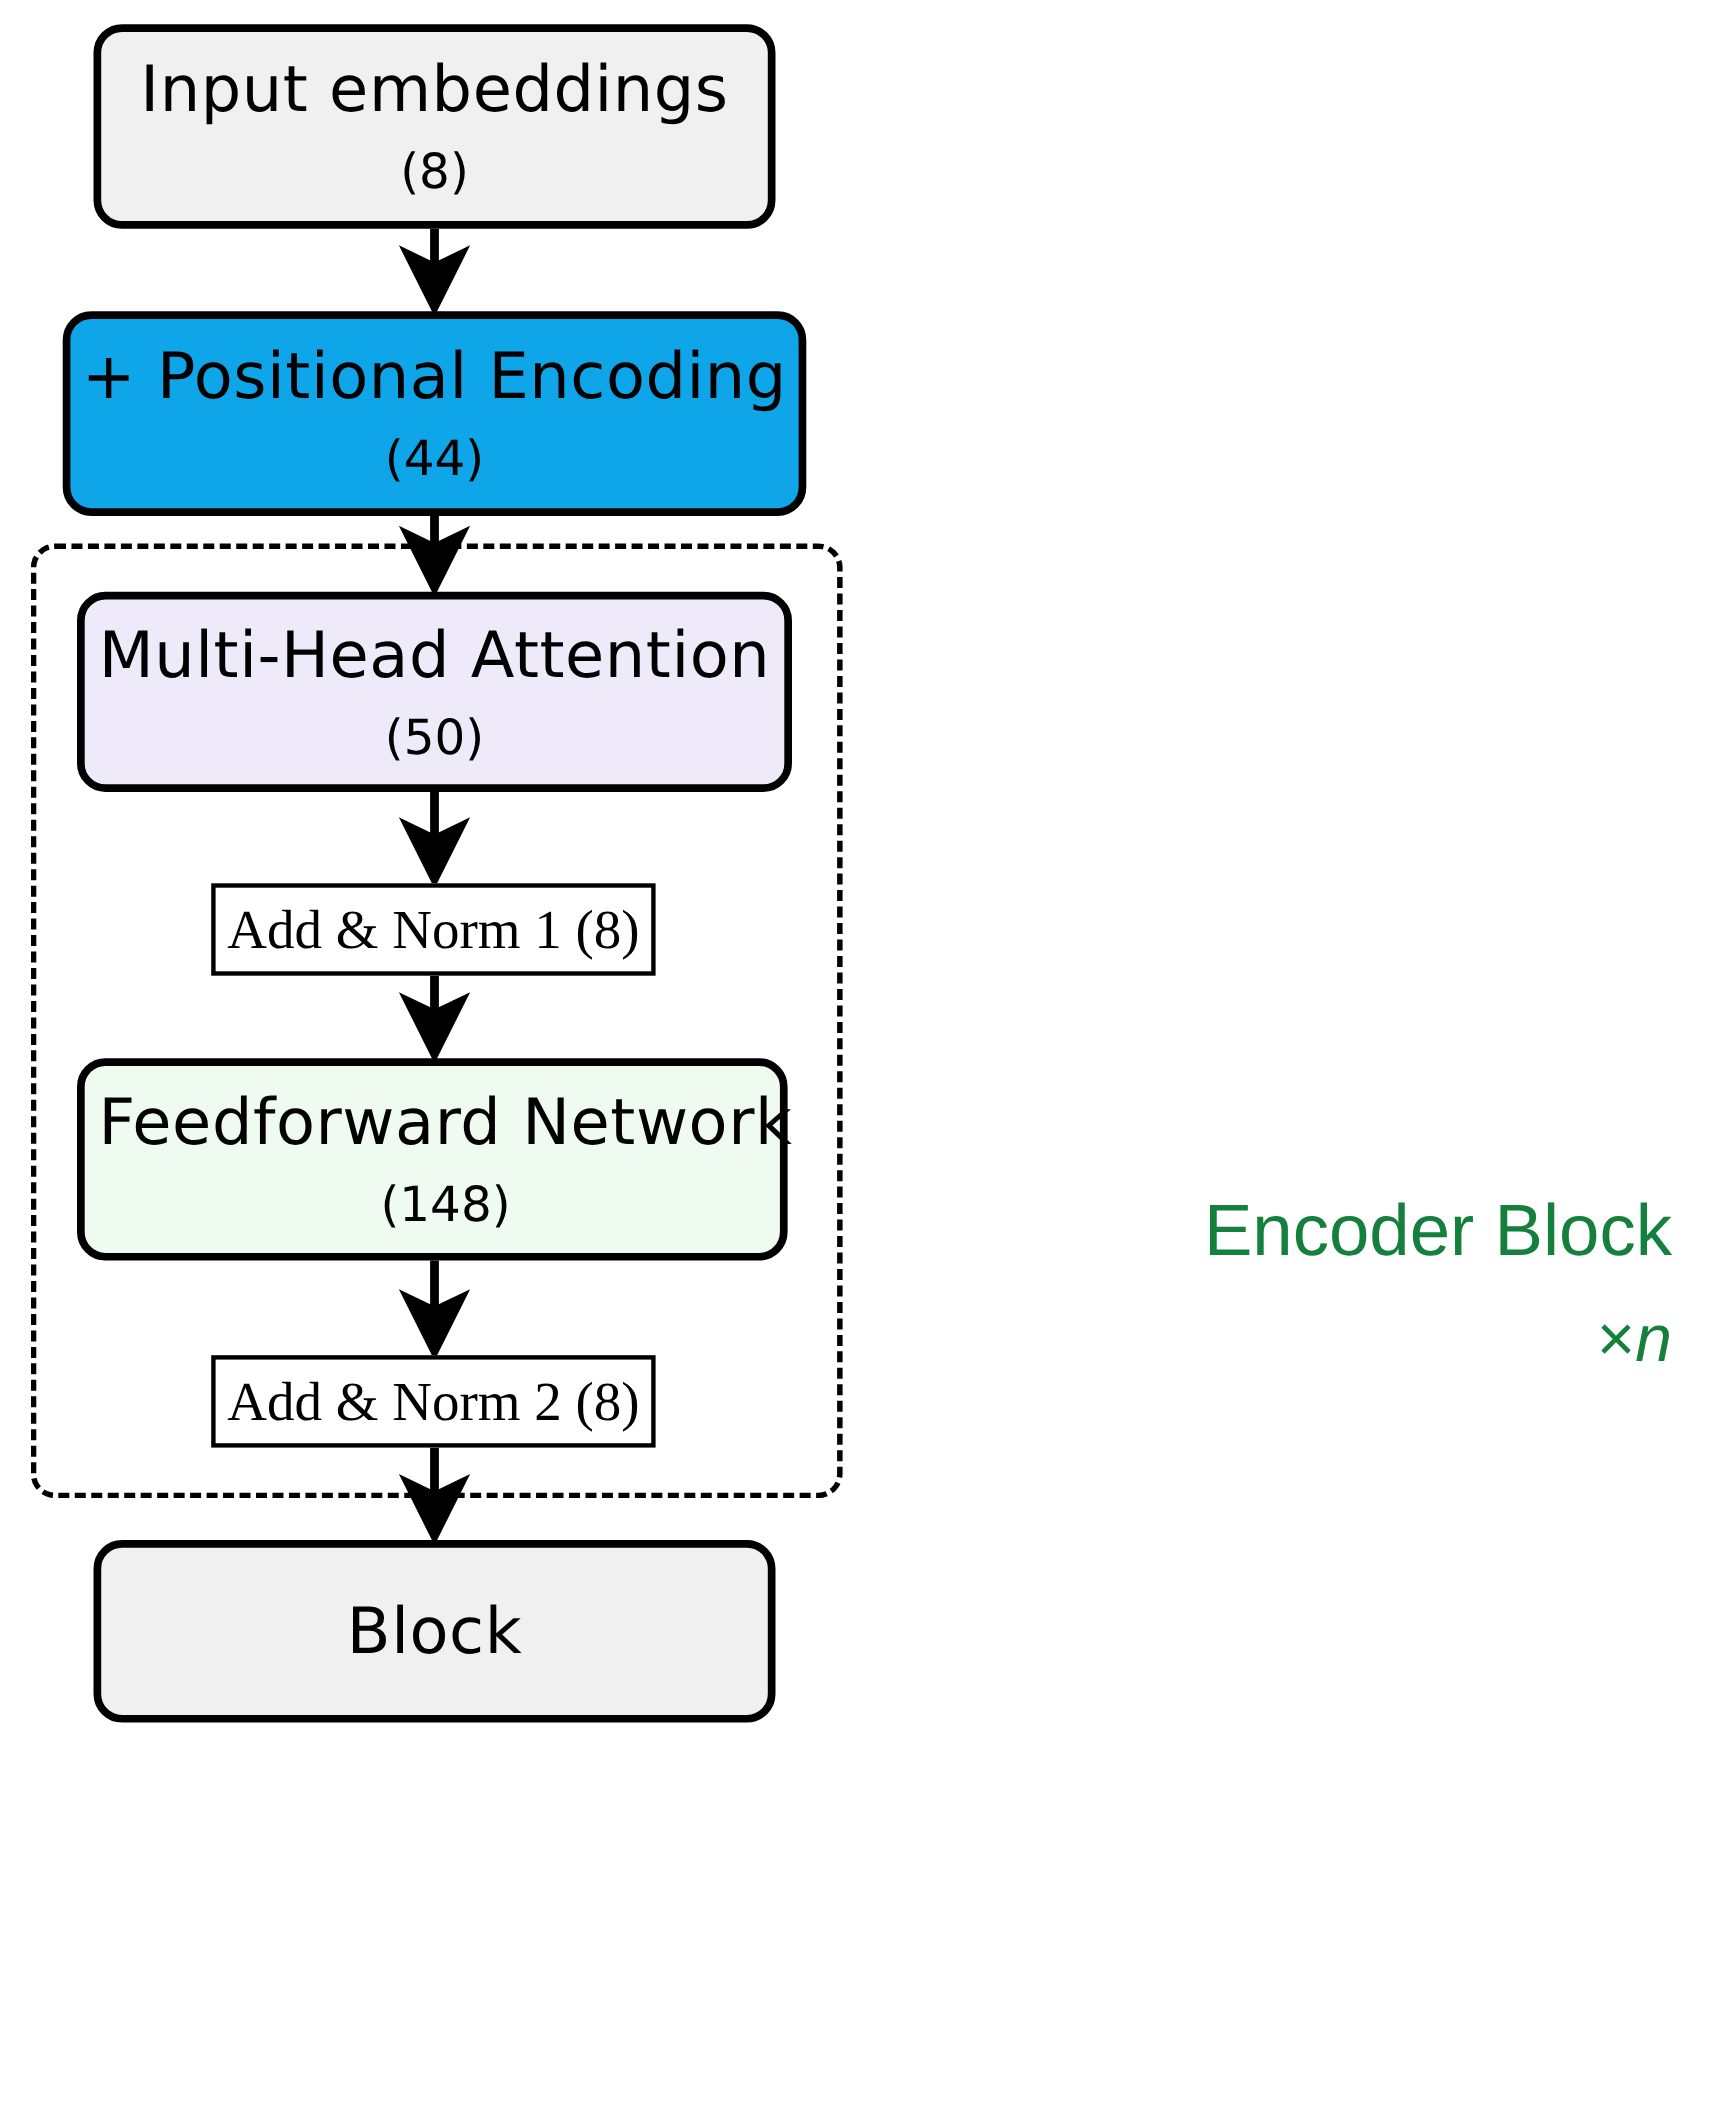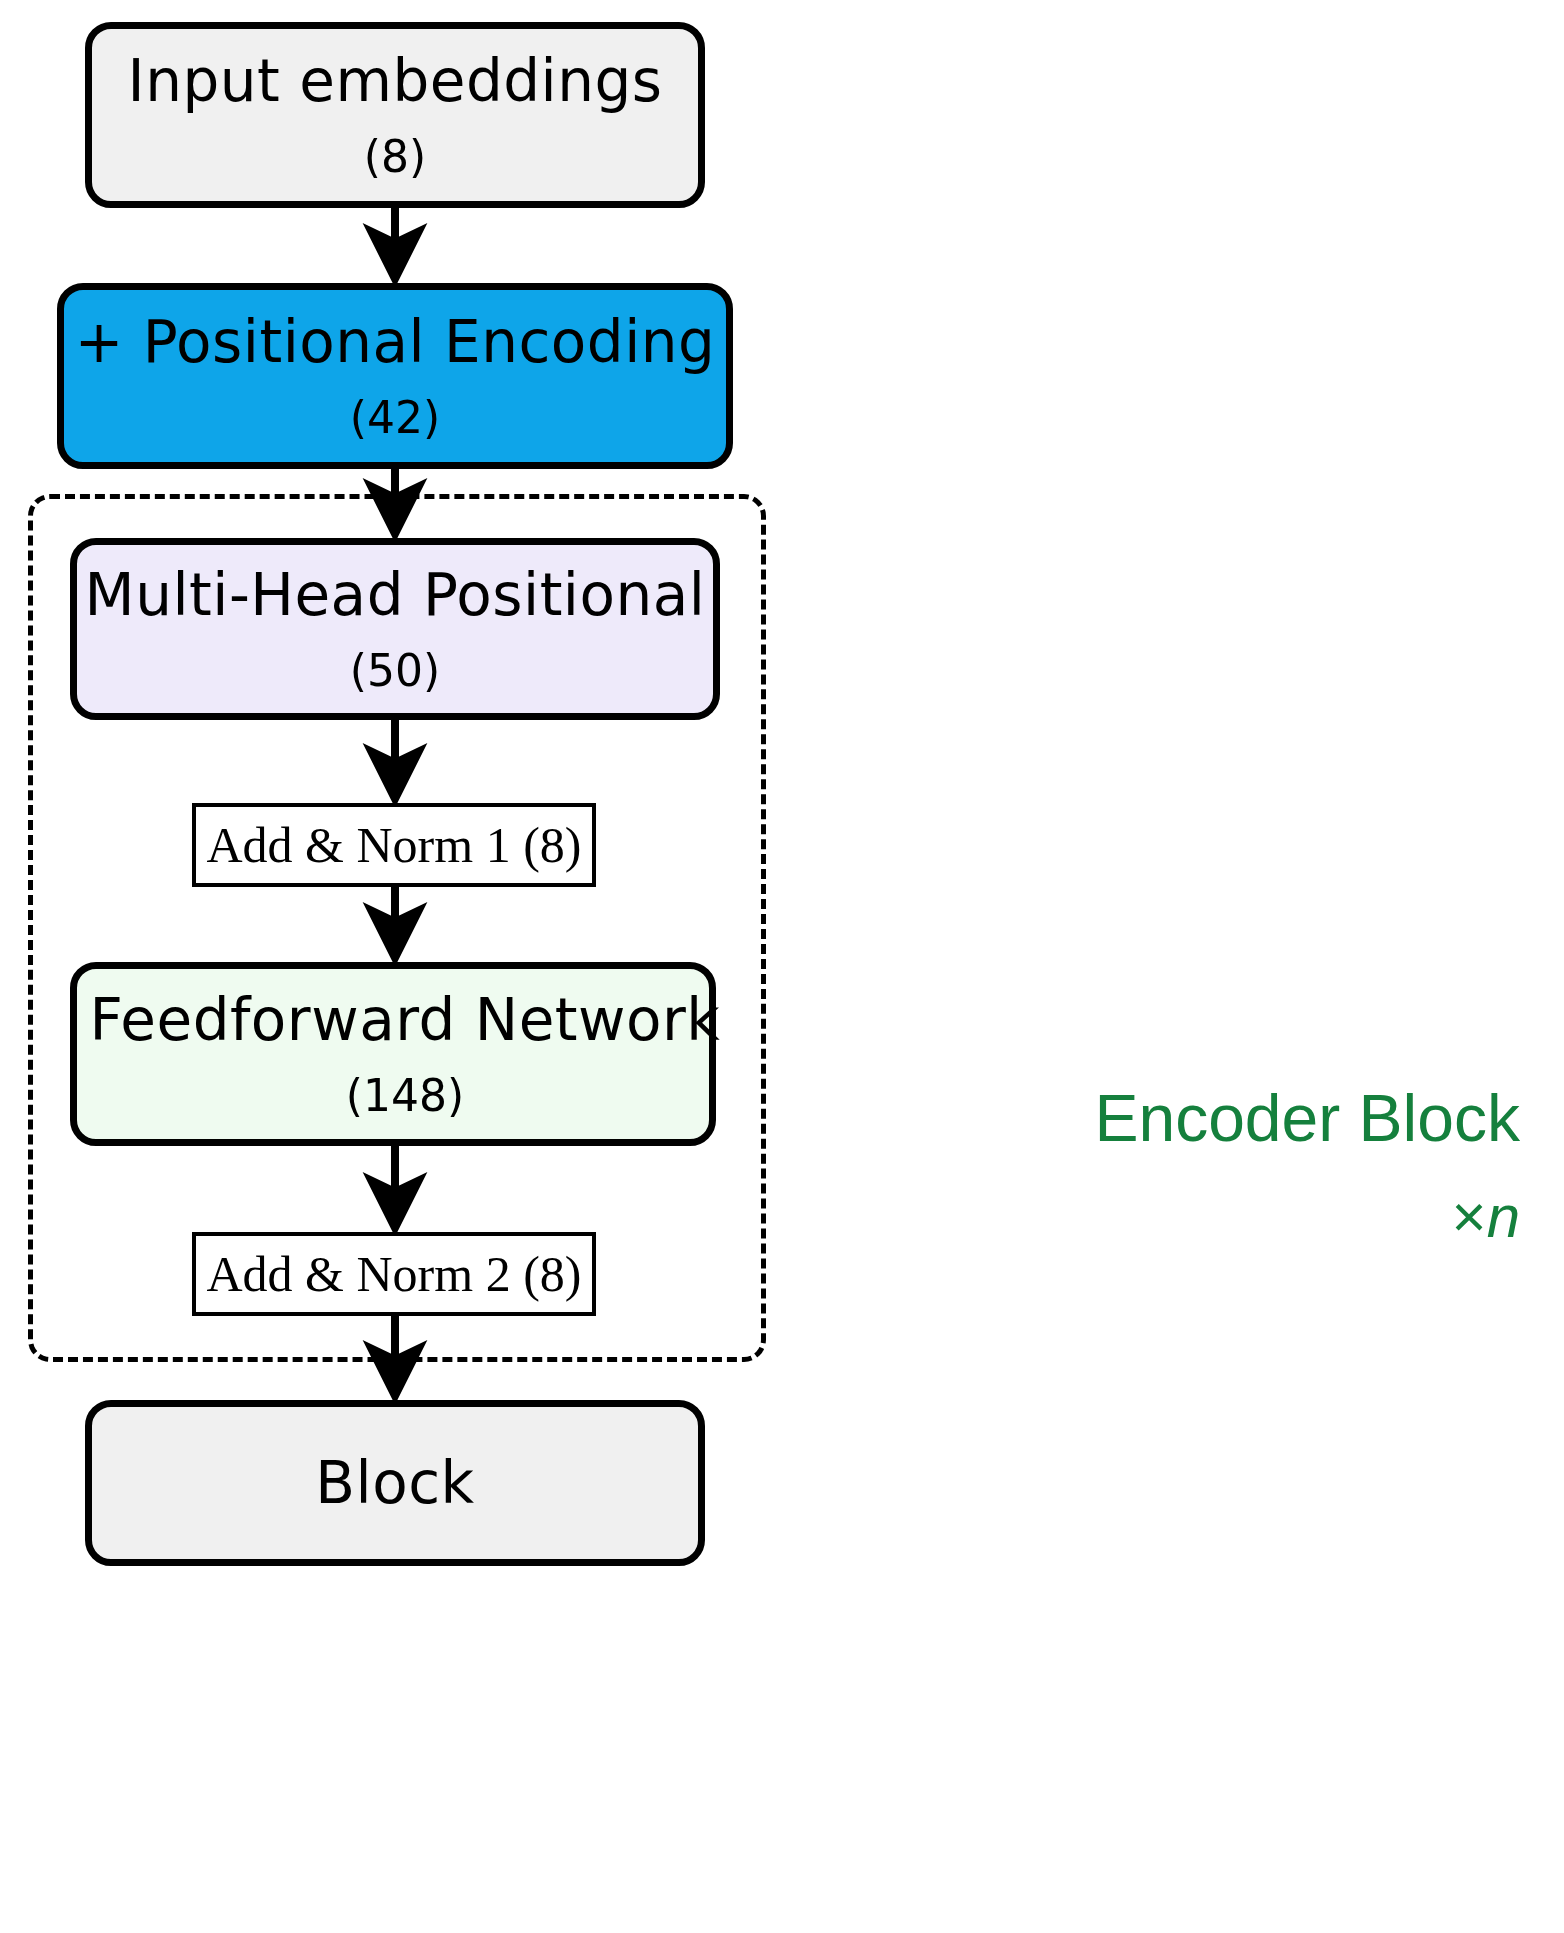--- a/index.html
+++ b/index.html
@@ -135,25 +135,25 @@
     </g>
   </svg>
 
   <div class="node rounded" id="node-input">
     <div class="title">Input embeddings</div>
     <div class="count">(8)</div>
   </div>
 
   <div class="node rounded" id="node-posenc">
     <div class="title">+ Positional Encoding</div>
-    <div class="count">(42)</div>
+    <div class="count">(44)</div>
   </div>
 
   <div class="node rounded" id="node-mha">
-    <div class="title">Multi-Head Positional</div>
+    <div class="title">Multi-Head Attention</div>
     <div class="count">(50)</div>
   </div>
 
   <div class="node plain" id="node-addnorm1">
     <div class="title">Add &amp; Norm 1 (8)</div>
   </div>
 
   <div class="node rounded" id="node-ffn">
     <div class="title">Feedforward Network</div>
     <div class="count">(148)</div>

